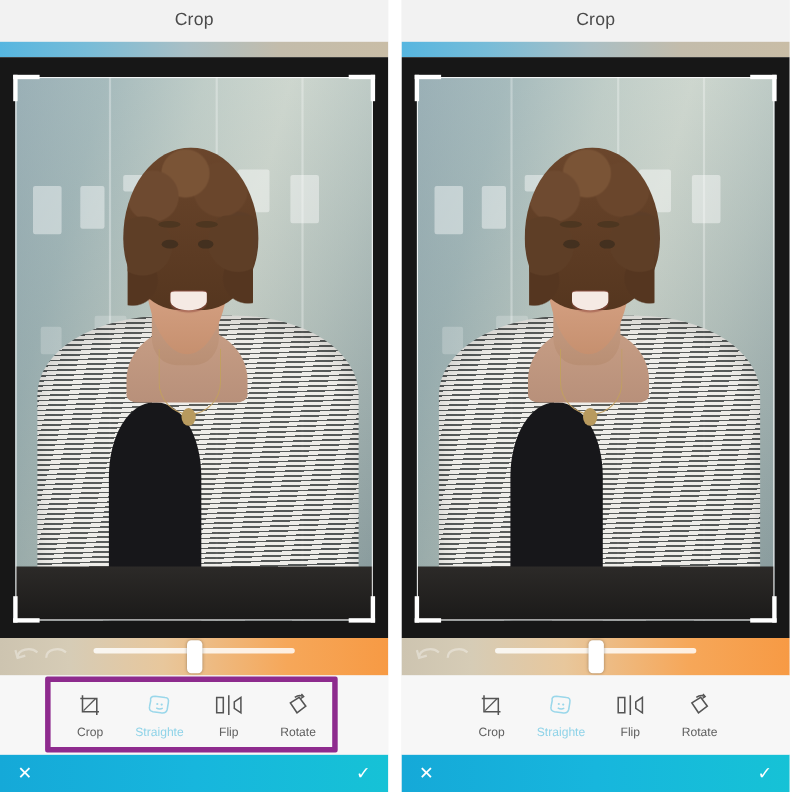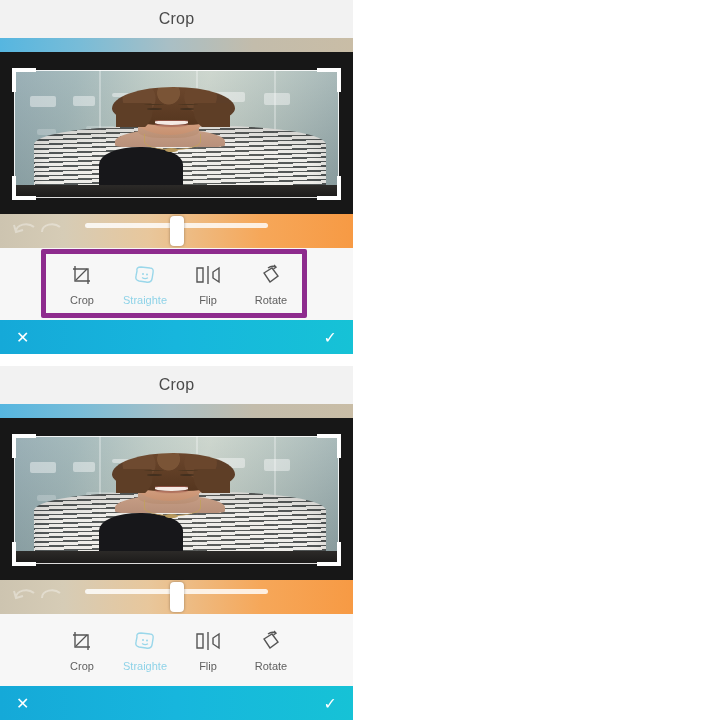--- a/index.html
+++ b/index.html
@@ -6,21 +6,20 @@
   body{
     width:718px;height:720px;
     background:#f1f1f1;
     font-family:"Liberation Sans", sans-serif;
     overflow:hidden;
   }
   .screens{
     display:flex;
     width:718px;height:720px;
     background:#ffffff;
-    flex-direction:column;
   }
   .panel{
     position:relative;
     width:353px;
     height:720px;
     background:#f2f2f2;
     display:flex;
     flex-direction:column;
     overflow:hidden;
   }

